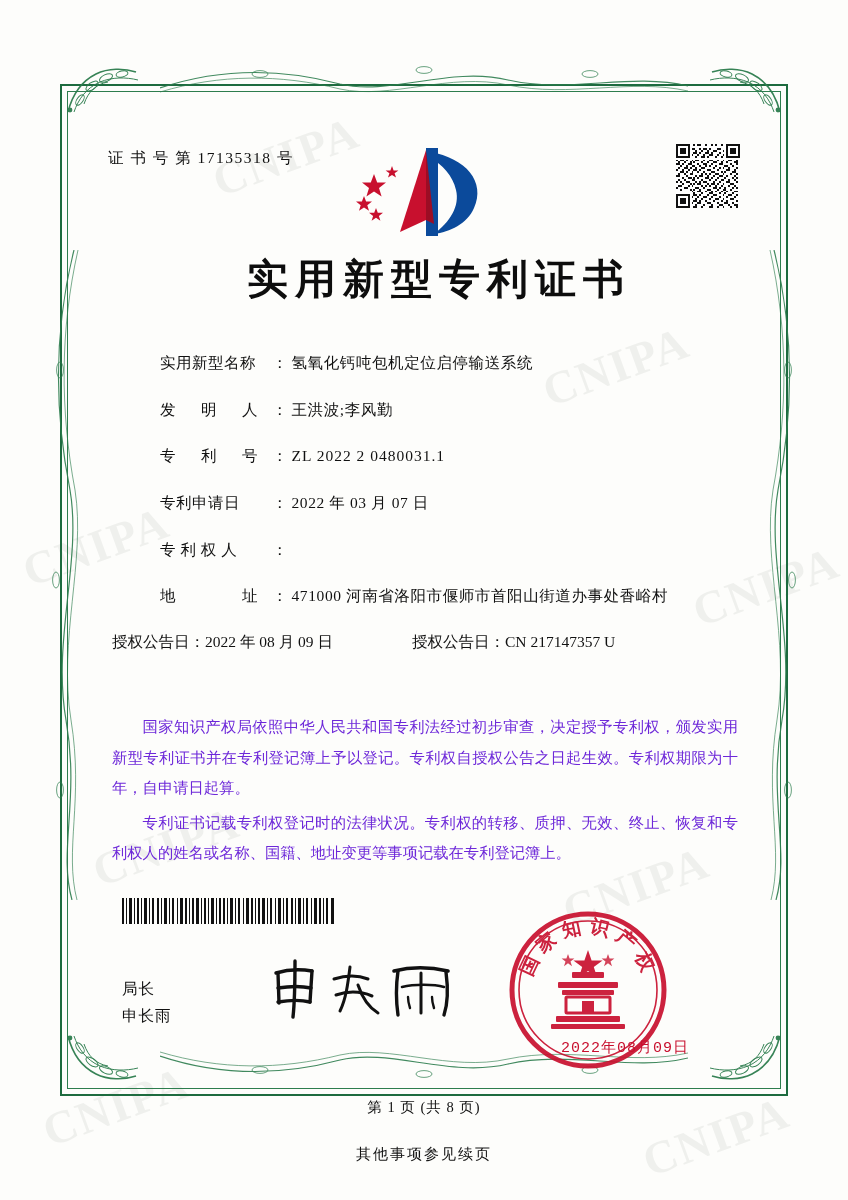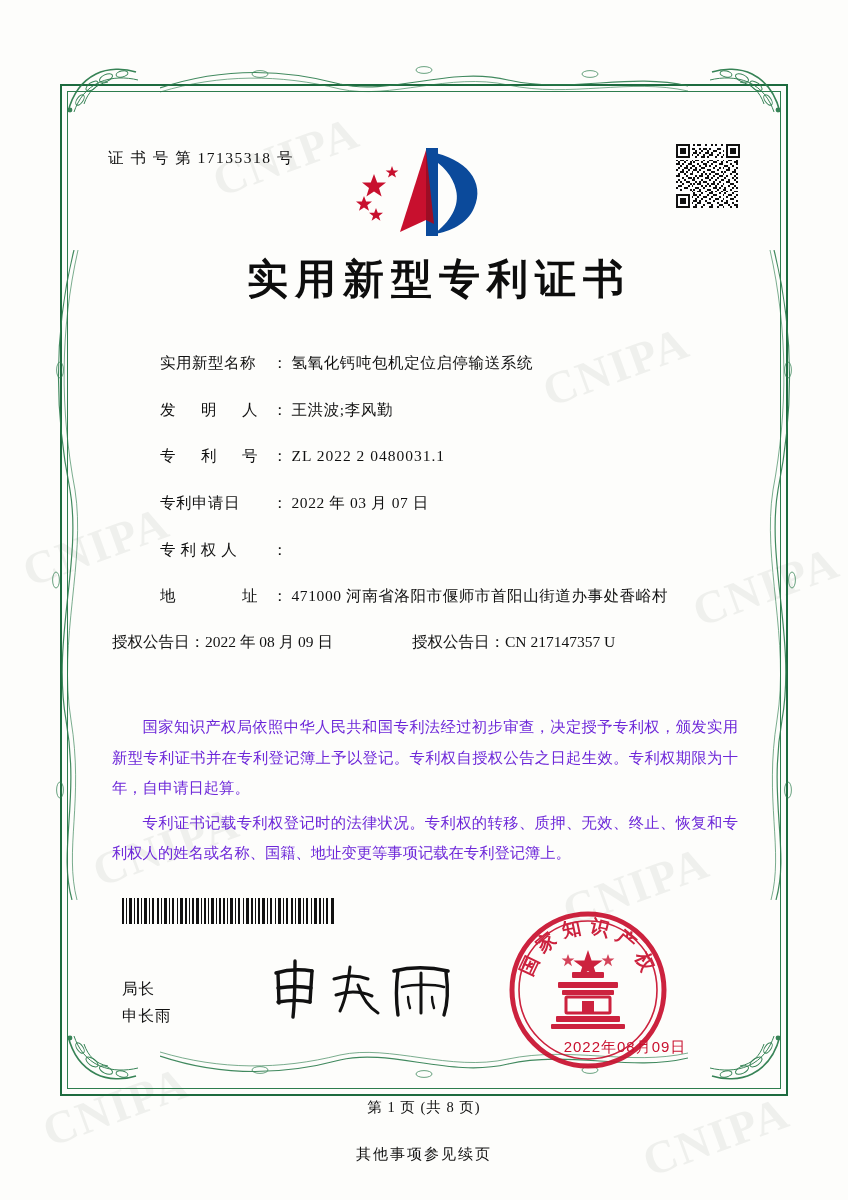--- a/index.html
+++ b/index.html
@@ -209,21 +209,21 @@
 
   .seal-date {
     position: absolute;
     left: 520px;
     top: 1038px;
     width: 210px;
     text-align: center;
     color: #c8102e;
     font-size: 15px;
     letter-spacing: 1px;
-    font-family: Liberation Sans, sans-serif;
+    font-family: Liberation Mono, monospace;
   }
 
   
   .page-num {
     position: absolute;
     left: 0; right: 0;
     top: 1098px;
     text-align: center;
     font-size: 14.5px;
     letter-spacing: 1px;

